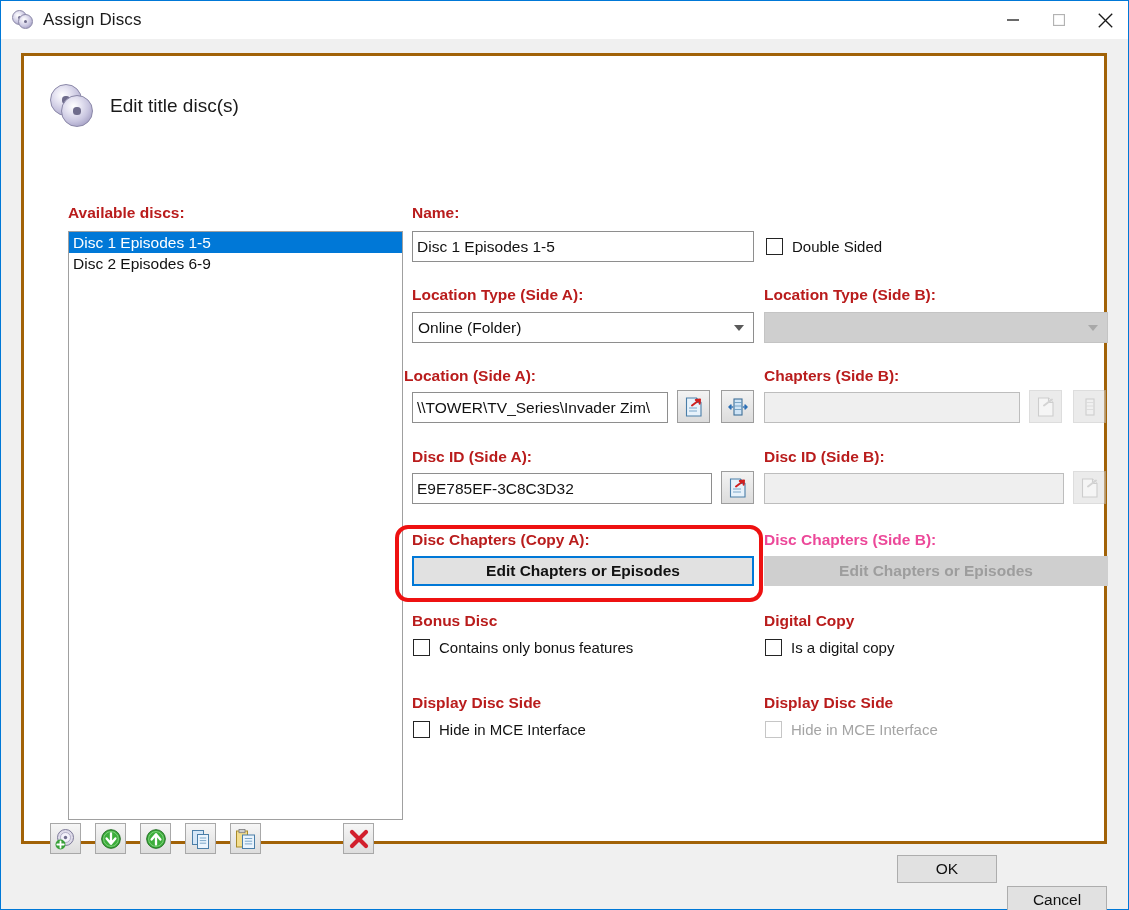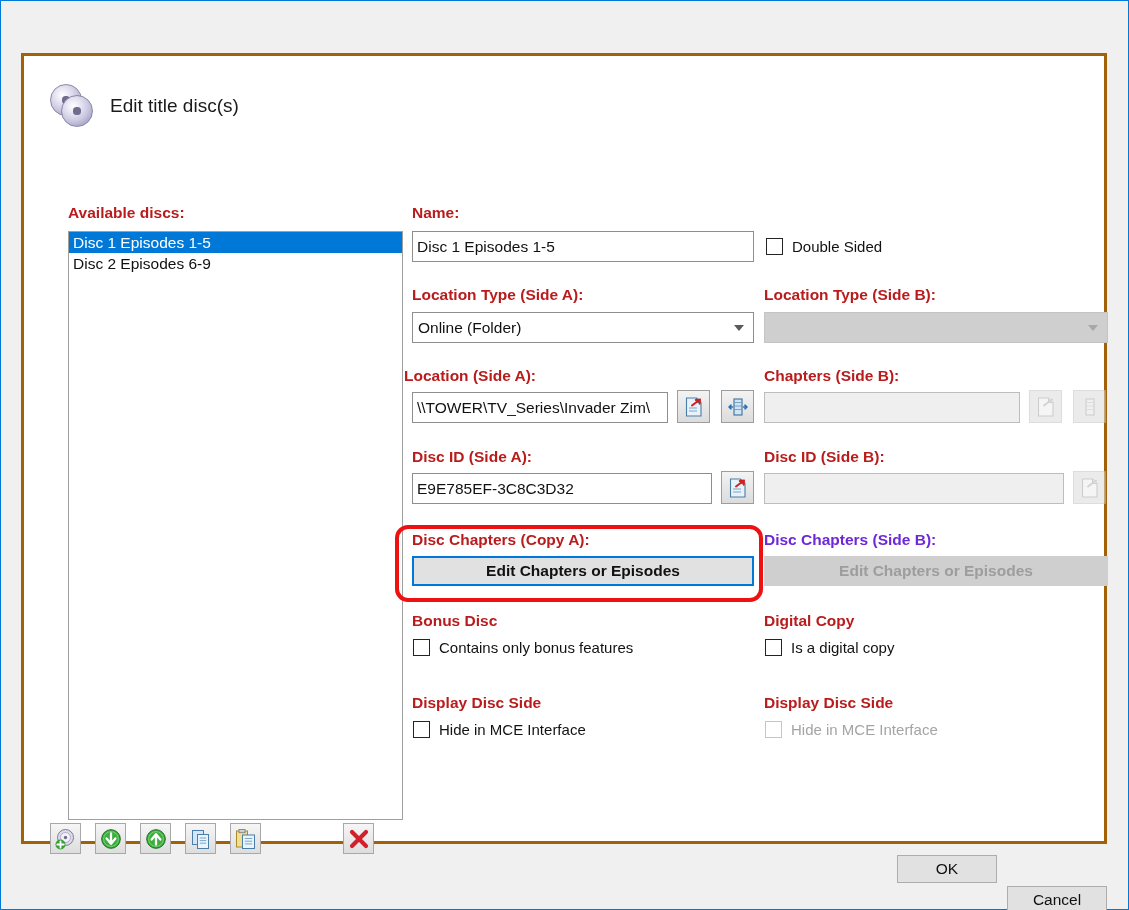--- a/index.html
+++ b/index.html
@@ -108,21 +108,21 @@
   }
 
   
   .lbl {
     position: absolute;
     font-size: 15.5px;
     color: #b91c1c;
     white-space: nowrap;
   }
   .lbl.bold { font-weight: bold; }
-  .lbl.disabled { color: #6d28d9; }
+  .lbl.disabled { color: #ec4899; }
 
   
   .listbox {
     position: absolute;
     left: 44px; top: 175px;
     width: 335px; height: 589px;
     background: #ffffff;
     border: 1px solid #a0a0a0;
     box-sizing: border-box;
     overflow: hidden;
@@ -286,20 +286,46 @@
     display: flex;
     align-items: center;
     justify-content: center;
   }
 </style>
 </head>
 <body>
 
 <div class="window">
 
+  <div class="titlebar">
+    <div class="titlebar-icon">
+      <div class="disc-shape d1"></div>
+      <div class="disc-shape d2"></div>
+    </div>
+    <div class="titlebar-title">Assign Discs</div>
+
+    <div class="win-buttons">
+      <div class="win-btn">
+        <svg width="12" height="12" viewBox="0 0 12 12">
+            <line x1="0" y1="6" x2="12" y2="6" stroke="#1a1a1a" stroke-width="1.3"></line>
+          </svg>
+      </div>
+      <div class="win-btn">
+        <svg width="12" height="12" viewBox="0 0 12 12">
+            <rect x="0.5" y="0.5" width="11" height="11" fill="none" stroke="#b3b3b3" stroke-width="1.3"></rect>
+          </svg>
+      </div>
+      <div class="win-btn">
+        <svg width="15" height="15" viewBox="0 0 15 15">
+            <line x1="0.8" y1="0.8" x2="14.2" y2="14.2" stroke="#1a1a1a" stroke-width="1.3"></line>
+            <line x1="14.2" y1="0.8" x2="0.8" y2="14.2" stroke="#1a1a1a" stroke-width="1.3"></line>
+          </svg>
+      </div>
+    </div>
+  </div>
 
   <div class="panel">
 
     <div class="page-head">
       <div class="head-icon">
         <div class="disc-shape d1"></div>
         <div class="disc-shape d2"></div>
       </div>
       <div class="head-title">Edit title disc(s)</div>
     </div>

